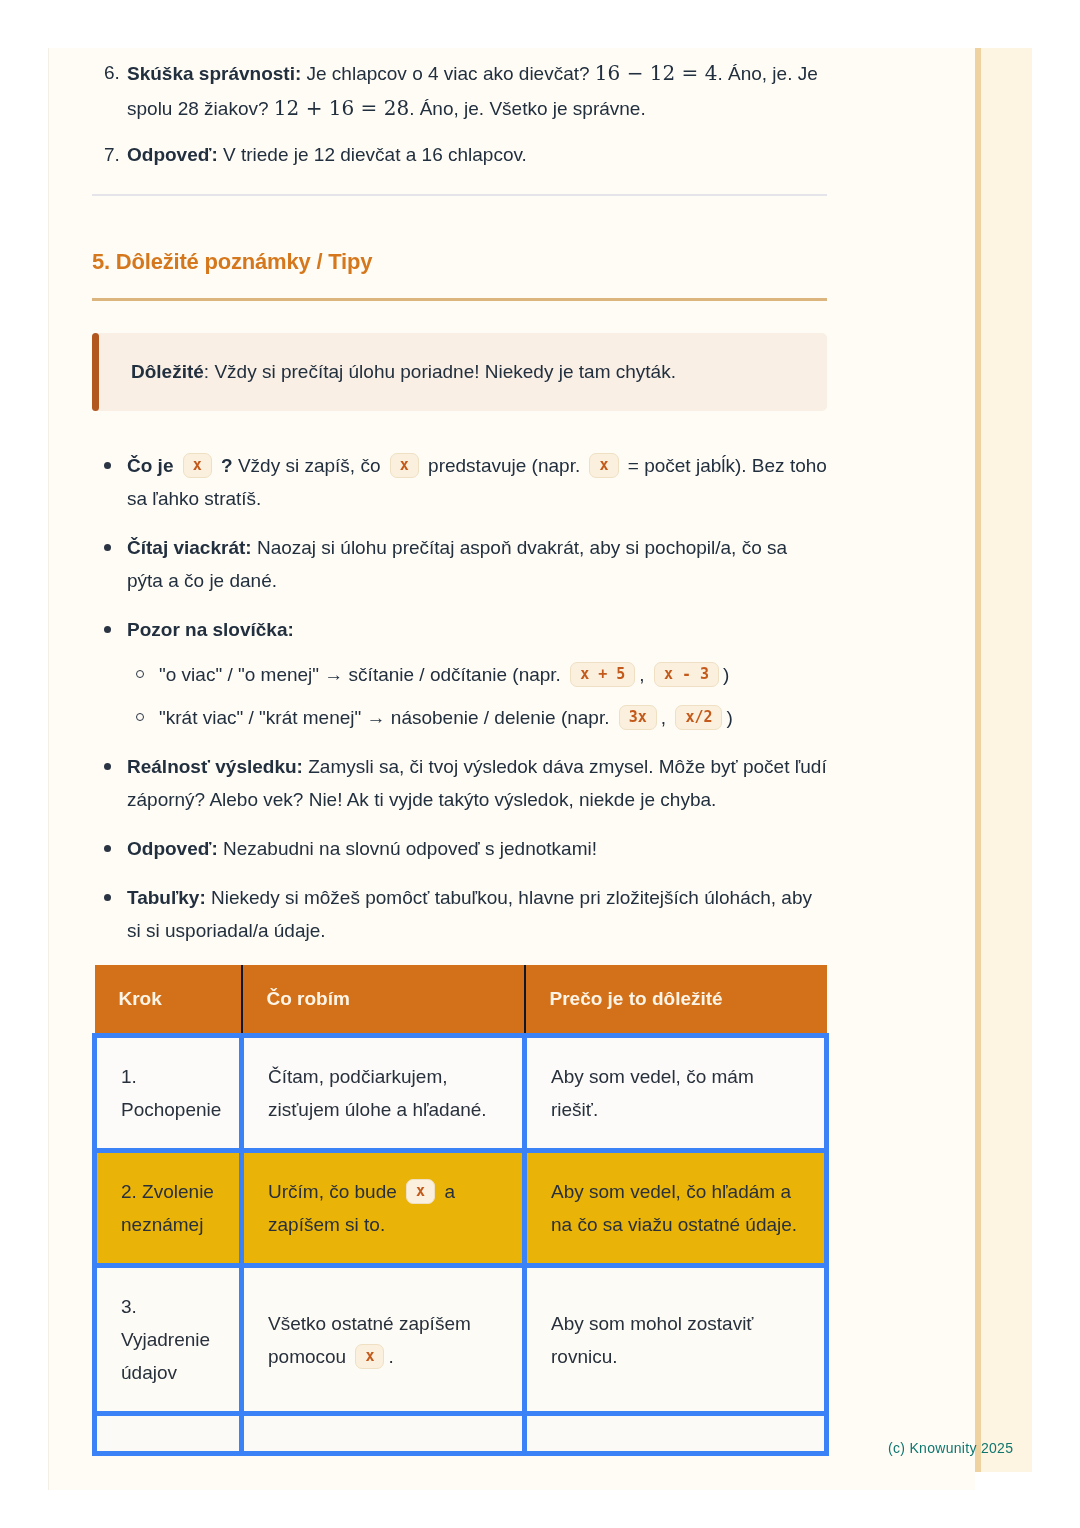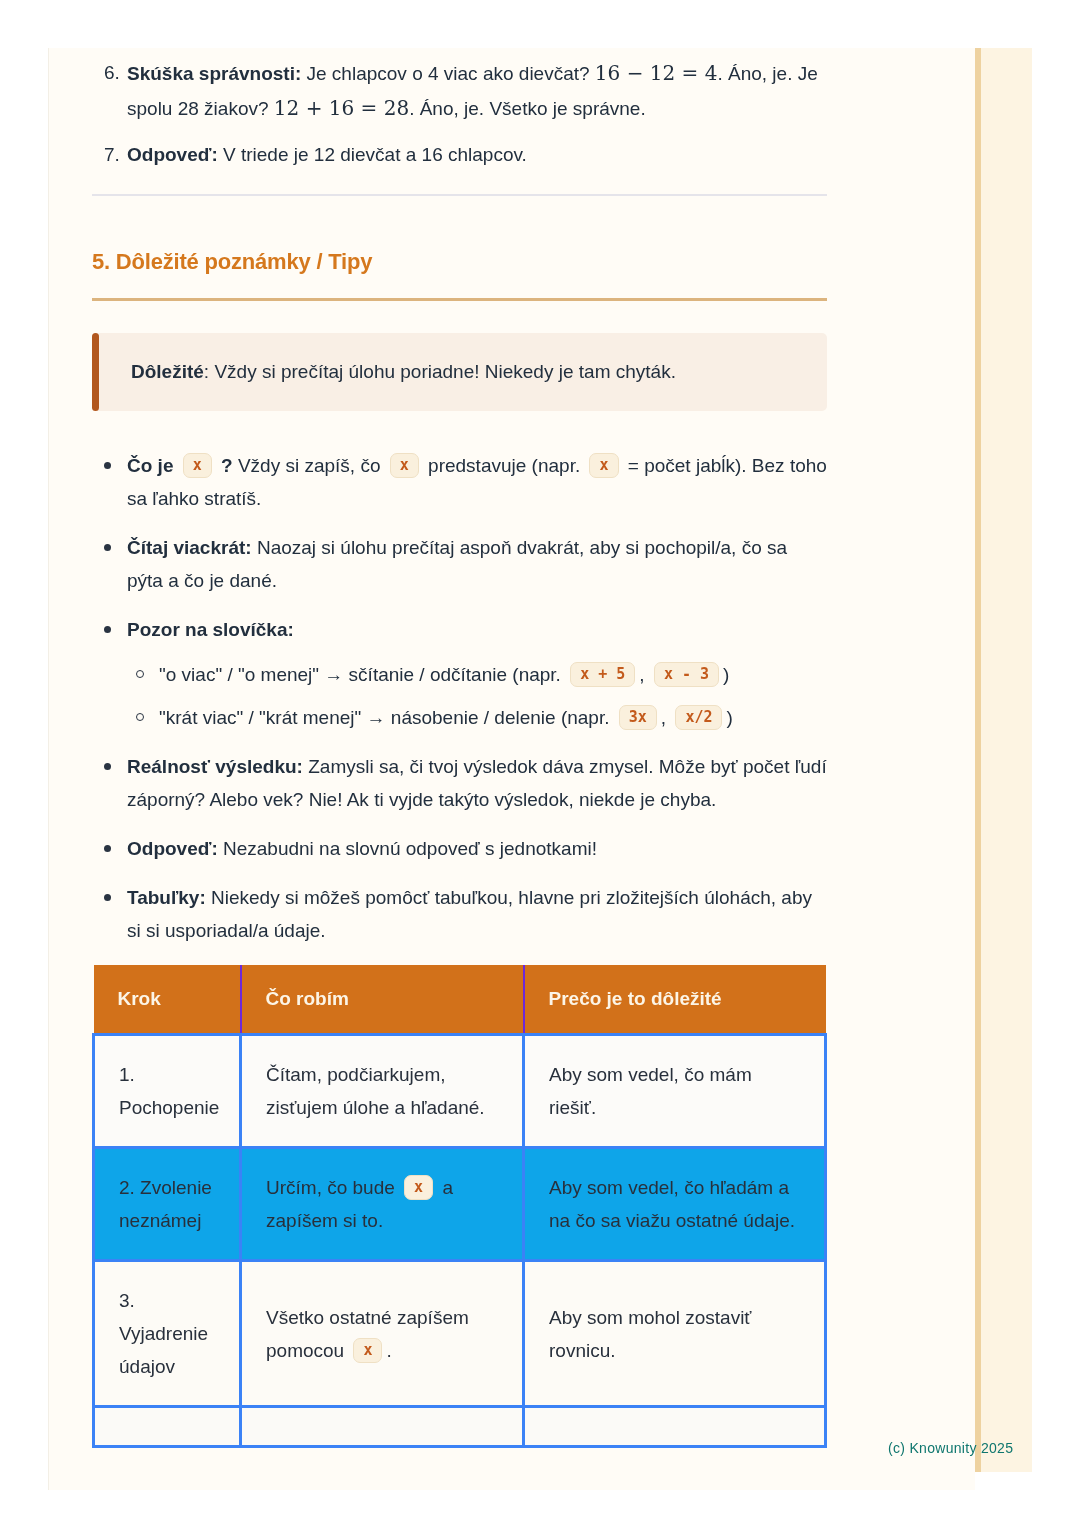--- a/index.html
+++ b/index.html
@@ -72,29 +72,29 @@
     margin:0 4px; transform:translateY(-2px);
   }
 
   
   .steps {
     margin-top:18px; width:732px; border-collapse:collapse; table-layout:fixed;
   }
   .steps th {
     background:#d2711a; color:#fcf5e7; font-weight:700; font-size:19px;
     text-align:left; padding:20px 24px; line-height:28px;
-    border-right:2px solid #6d28d9;
+    border-right:2px solid #0f172a;
   }
   .steps th:last-child { border-right:none; }
   .steps td {
     font-size:19px; line-height:33px; padding:22px 24px;
-    border:3px solid #3b82f6; vertical-align:middle; color:#28303c;
+    border:5px solid #3b82f6; vertical-align:middle; color:#28303c;
   }
   .steps tbody tr:nth-child(1) { background:#fcfbf9; }
-  .steps tbody tr:nth-child(2) { background:#0ea5e9;margin-left:20px; }
+  .steps tbody tr:nth-child(2) { background:#eab308;margin-left:20px; }
   .steps tbody tr:nth-child(3) { background:#fdfbf6; }
   .steps tbody tr:nth-child(4) { background:#fbfaf7; }
   .steps tr.sliver td { height:40px; padding:0; }
 
   
   .next-page {
     position:absolute; left:975px; top:48px; width:57px; height:1424px;
     background:#fdf4e2; border-left:6px solid #eed2a0;
   }
 

